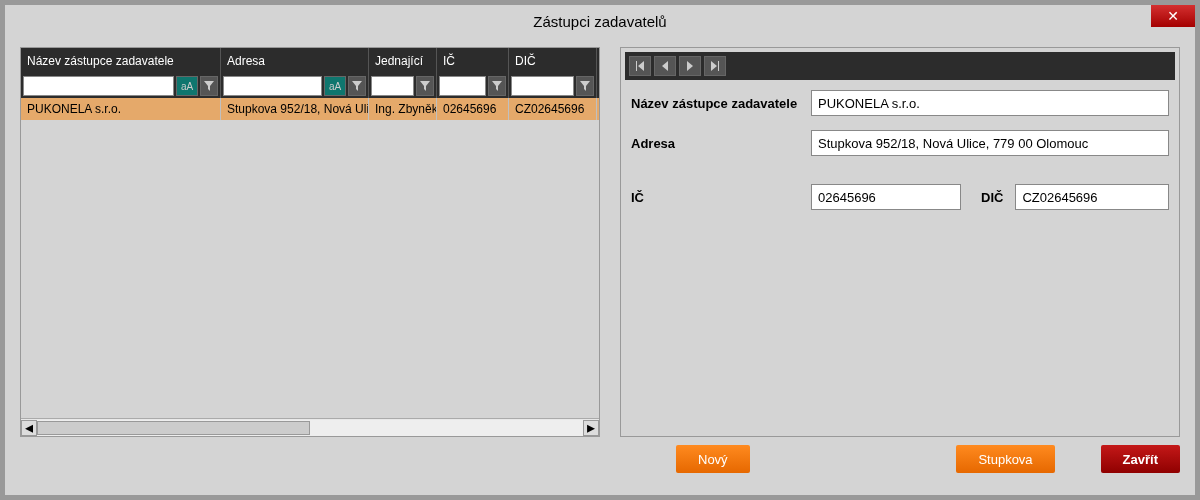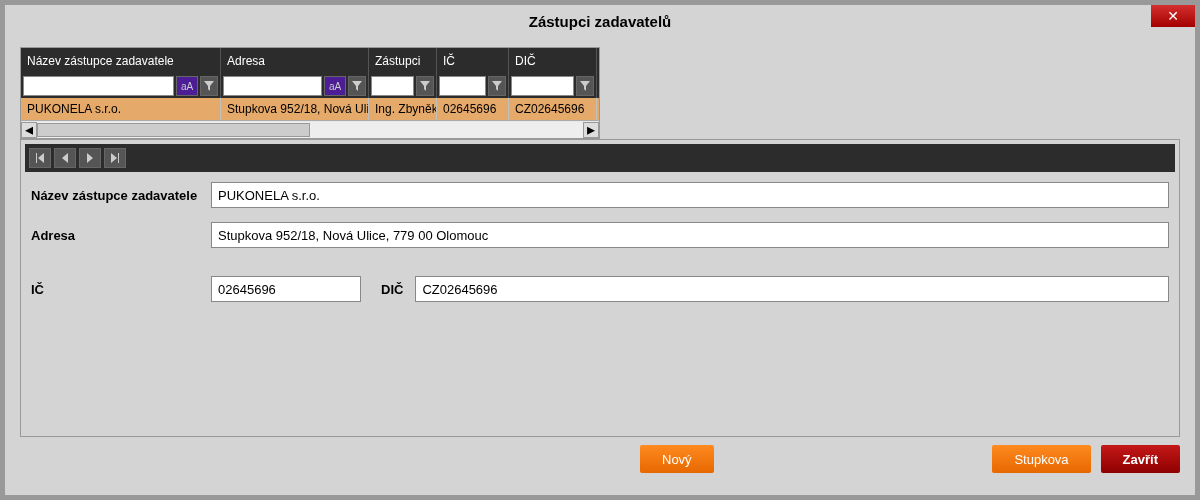--- a/index.html
+++ b/index.html
@@ -1,32 +1,32 @@
 <!DOCTYPE html>
 <html><head>
 <meta charset="utf-8">
 <style>
 * { box-sizing: border-box; margin: 0; padding: 0; font-family: Arial, sans-serif; }
 body { background: #d4d4d4; width: 1200px; height: 500px; overflow: hidden; border: 5px solid #999; }
 .title-bar { position: relative; height: 32px; display: flex; align-items: center; justify-content: center; }
-.title-bar h1 { font-size: 15px; font-weight: bold; }
+.title-bar h1 { font-size: 15px; font-weight: normal; }
 .close-btn { position: absolute; right: 0; top: 0; width: 44px; height: 22px; background: linear-gradient(#d43030,#a40000); color: #fff; display: flex; align-items: center; justify-content: center; font-size: 14px; cursor: pointer; }
-.content { display: flex; padding: 10px 15px 0 15px; height: 400px; flex-direction: column; }
+.content { display: flex; gap: 20px; padding: 10px 15px 0 15px; height: 400px; }
 .panel { border: 1px solid #999; background: #d4d4d4; position: relative; }
 .left-panel { width: 580px; display: flex; flex-direction: column; }
 .right-panel { flex: 1; display: flex; flex-direction: column; padding-bottom: 6px; }
 
 
 .thead-row, .filter-row { display: flex; }
 .thead-row { background: #2c2c2c; }
 .th { color: #fff; font-size: 12px; padding: 6px 6px; border-right: 1px solid #555; overflow: hidden; white-space: nowrap; }
 .filter-row { background: #2c2c2c; }
 .fcell { display: flex; align-items: center; border-right: 1px solid #555; padding: 2px; gap: 2px; }
 .fcell input { flex: 1; min-width: 0; height: 20px; border: 1px solid #888; font-size: 11px; padding: 0 3px; background: #fff; }
-.aa-btn { width: 22px; height: 20px; background: #4c1d95; color: #ccc; font-size: 10px; display: flex; align-items: center; justify-content: center; cursor: pointer; border: 1px solid #666; }
+.aa-btn { width: 22px; height: 20px; background: #0f766e; color: #ccc; font-size: 10px; display: flex; align-items: center; justify-content: center; cursor: pointer; border: 1px solid #666; }
 .f-icon { width: 18px; height: 20px; background: #555; color: #ccc; display: flex; align-items: center; justify-content: center; cursor: pointer; border: 1px solid #666; }
 .f-icon svg { width: 10px; height: 10px; fill: #ccc; }
 
 .col1 { width: 200px; } .col2 { width: 148px; } .col3 { width: 68px; } .col4 { width: 72px; } .col5 { width: 88px; }
 
 .tbody { flex: 1; background: #d4d4d4; overflow: hidden; }
 .row { display: flex; height: 22px; align-items: center; font-size: 12px; }
 .row.selected { background: #e5a96a; }
 .cell { padding: 0 6px; border-right: 1px solid #c0c0c0; overflow: hidden; white-space: nowrap; height: 100%; display: flex; align-items: center; }
 
@@ -42,39 +42,39 @@
 
 .form { padding: 6px 10px; }
 .form-row { display: flex; align-items: center; margin-bottom: 14px; }
 .form-label { width: 180px; font-size: 13px; font-weight: bold; }
 .form-input { flex: 1; height: 26px; border: 1px solid #888; padding: 0 6px; font-size: 13px; background: #fff; }
 .form-input.short { width: 150px; flex: none; }
 .dic-label { font-weight: bold; font-size: 13px; margin: 0 12px 0 20px; }
 
 .button-bar { display: flex; padding: 8px 15px 0 15px; gap: 10px; }
 .spacer { flex: 1; }
-.btn { height: 28px; padding: 0 22px; border: none; color: #fff; font-size: 13px; cursor: pointer; border-radius: 2px; }
+.btn { height: 28px; padding: 0 22px; border: none; color: #fff; font-size: 13px; cursor: pointer; border-radius: 2px; margin-left: 36px; }
 .btn-orange { background: linear-gradient(#ff8a1f,#e66800); }
 .btn-red { background: linear-gradient(#c41818,#8f0000); font-weight: bold; }
 </style>
 </head>
 <body>
 
 <div class="title-bar">
   <h1>Zástupci zadavatelů</h1>
   <div class="close-btn">✕</div>
 </div>
 
 <div class="content">
 
   <div class="panel left-panel">
     <div class="thead-row">
       <div class="th col1">Název zástupce zadavatele</div>
       <div class="th col2">Adresa</div>
-      <div class="th col3">Zástupci</div>
+      <div class="th col3">Jednající</div>
       <div class="th col4">IČ</div>
       <div class="th col5">DIČ</div>
     </div>
     <div class="filter-row">
       <div class="fcell col1">
         <input value="" style="">
         <div class="aa-btn">aA</div>
         <div class="f-icon">
             <svg viewBox="0 0 10 10">
               <path d="M0 0h10L6 5v5L4 8V5z"></path>

